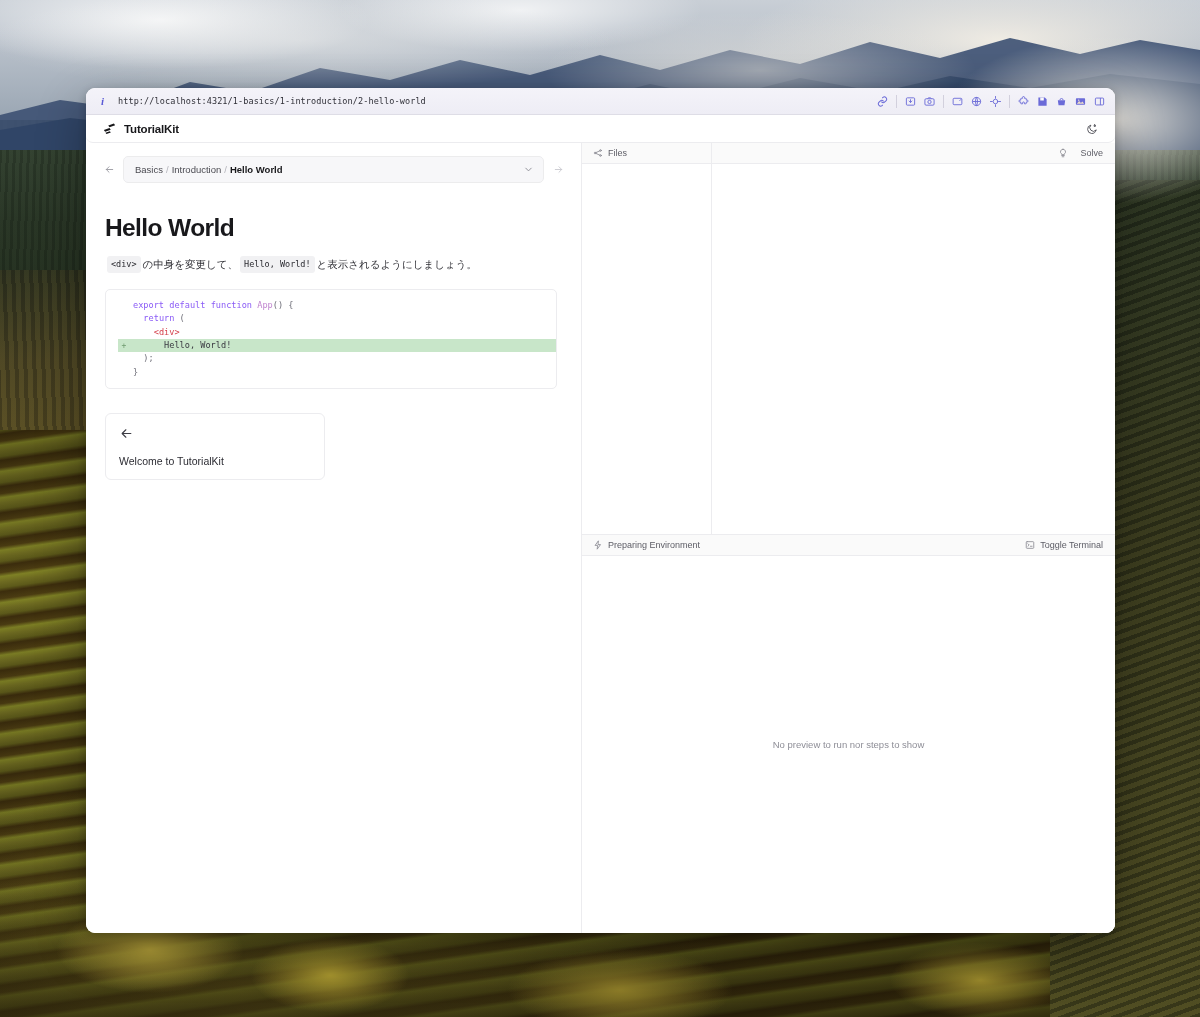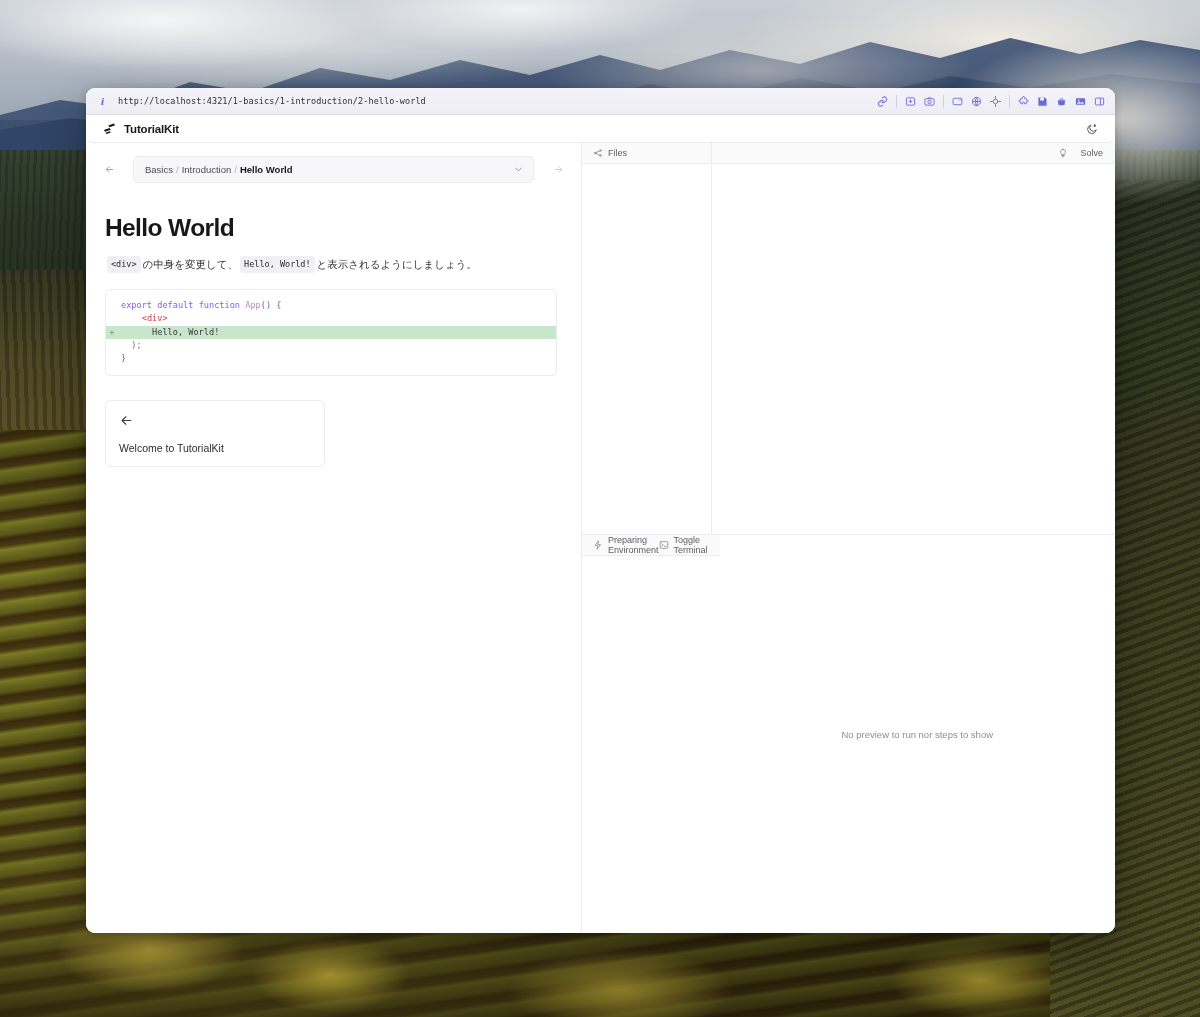--- a/index.html
+++ b/index.html
@@ -181,21 +181,21 @@
   
   .pane-left {
     width: 496px;
     flex: 0 0 496px;
     background: #ffffff;
     border-right: 1px solid #ececef;
     padding: 13px 16px 0 16px;
     overflow: hidden;
   }
 
-  .breadcrumb-row { display: flex; align-items: center; gap: 17px; }
+  .breadcrumb-row { display: flex; align-items: center; gap: 7px; }
   .bc-arrow {
     width: 14px; height: 14px; flex: 0 0 14px;
     display: flex; align-items: center; justify-content: center;
     color: #9a9aa2;
   }
   .bc-arrow.dim { color: #c9c9d0; }
   .bc-box {
     flex: 1 1 auto;
     height: 27px;
     background: #f7f7f9;
@@ -237,21 +237,21 @@
     padding: 2px 4px;
     margin: 0 2px;
   }
 
   .codeblock {
     margin: 16px 11px 0 3px;
     width: 452px;
     background: #ffffff;
     border: 1px solid #ececef;
     border-radius: 5px;
-    padding: 9px 0 9px 0;
+    padding: 9px 0 9px 12px;
     overflow: hidden;
   }
   .cl {
     display: flex;
     align-items: center;
     height: 13.4px;
     font-family: "DejaVu Sans Mono", monospace;
     font-size: 8.6px;
     line-height: 13.4px;
     white-space: pre;
@@ -318,21 +318,21 @@
   .file-tree {
     width: 130px; flex: 0 0 130px;
     background: #ffffff;
     border-right: 1px solid #ececef;
   }
   .editor-canvas { flex: 1 1 auto; background: #ffffff; }
 
   .rp-bottom {
     flex: 1 1 auto;
     border-top: 1px solid #ececef;
-    display: flex; 
+    display: flex; flex-direction: column;
     min-height: 0;
   }
   .termbar {
     height: 21px; flex: 0 0 21px;
     background: #fafafa;
     border-bottom: 1px solid #ececef;
     display: flex; align-items: center;
     padding: 0 12px 0 11px;
   }
   .tb-left { display: flex; align-items: center; gap: 5px; }
@@ -496,20 +496,21 @@
 
         <div class="lesson-para">
           <code class="inline">&lt;div&gt;</code>
           <span>の中身を変更して、</span>
           <code class="inline">Hello, World!</code>
           <span>と表示されるようにしましょう。</span>
         </div>
 
         <div class="codeblock" id="codeblock">
             <div class="cl"><span class="gut"></span><span class="txt"><span class="kw">export </span><span class="kw">default </span><span class="kw">function </span><span class="fn">App</span><span class="pun">() {</span></span></div>
+            <div class="cl"><span class="gut"></span><span class="txt"><span class="pun">  </span><span class="kw">return</span><span class="pun"> (</span></span></div>
             <div class="cl"><span class="gut"></span><span class="txt"><span class="pun">    </span><span class="tag">&lt;div&gt;</span></span></div>
             <div class="cl add"><span class="gut">+</span><span class="txt"><span class="str">      Hello, World!</span></span></div>
             <div class="cl"><span class="gut"></span><span class="txt"><span class="pun">  );</span></span></div>
             <div class="cl"><span class="gut"></span><span class="txt"><span class="pun">}</span></span></div>
           </div>
 
         <div class="navcard">
           <div class="navcard-arrow">
             <svg width="15" height="15" viewBox="0 0 24 24" fill="none" stroke="currentColor" stroke-width="1.7" stroke-linecap="round" stroke-linejoin="round">
               <path d="M19 12H5M11 6l-6 6 6 6"></path>

